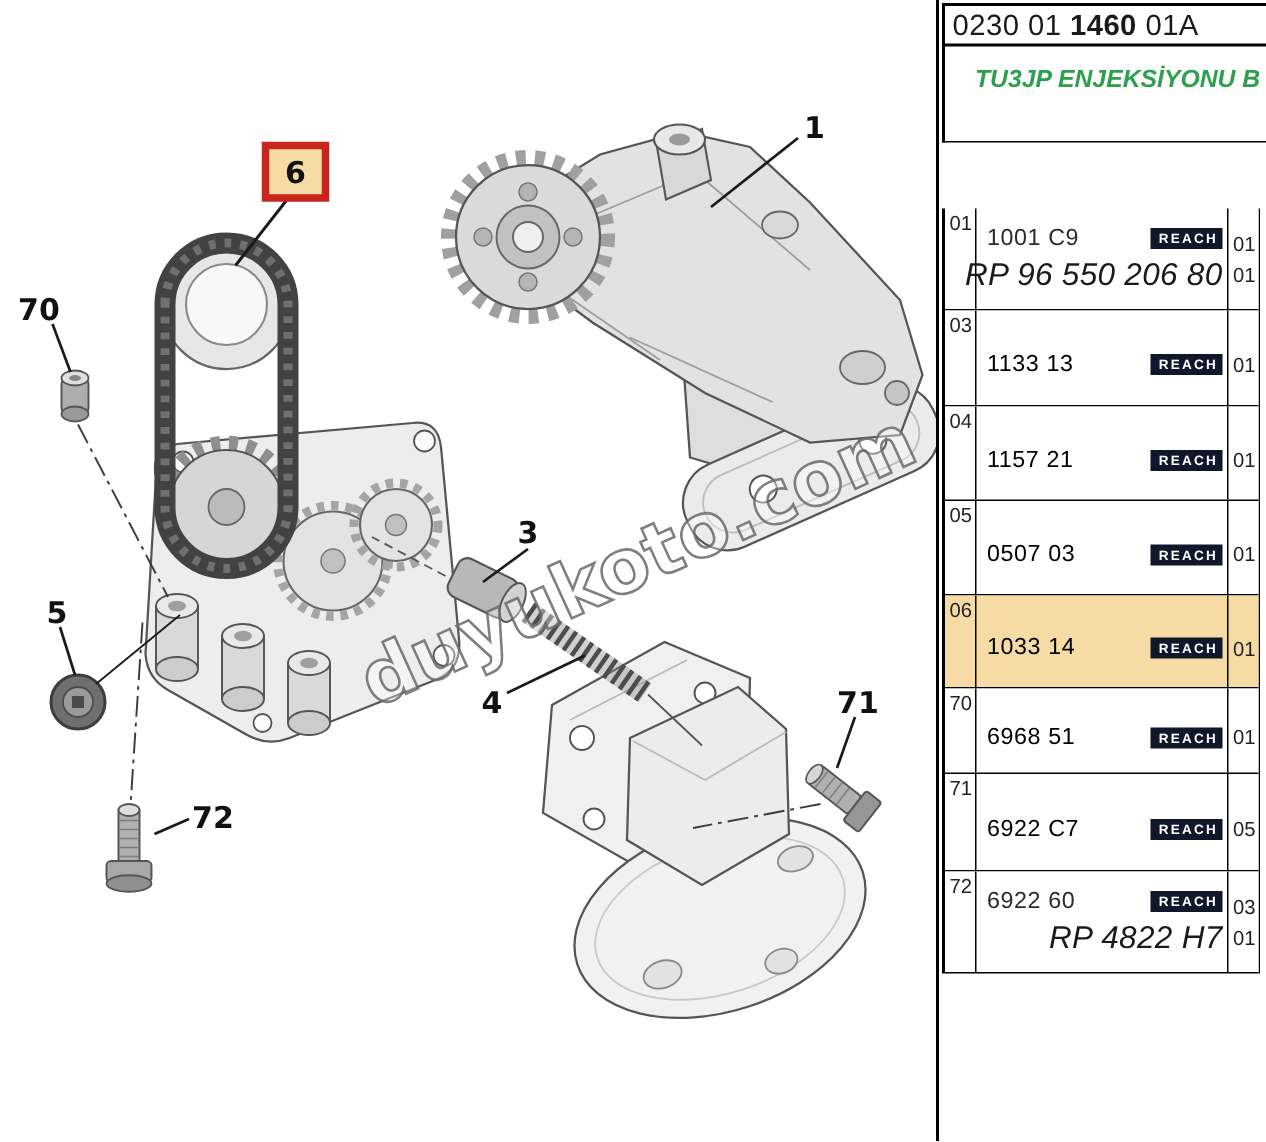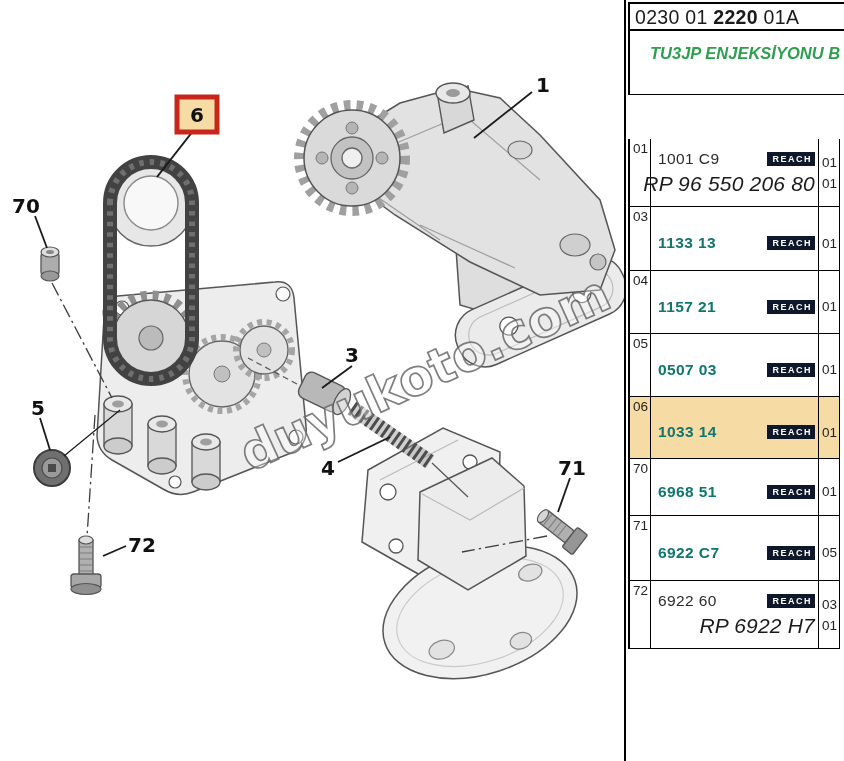--- a/index.html
+++ b/index.html
@@ -27,21 +27,21 @@
     color:#2da04d; font-style:italic; font-weight:bold; font-size:16.5px;
     padding:13px 0 0 20px; white-space:nowrap; overflow:hidden;
   }
   .parts-table { box-sizing:border-box; width:212px; border-left:2px solid #000; border-right:1.5px solid #000;margin-top:44px; }
   .prow { display:grid; grid-template-columns:21px 167px 1fr; border-bottom:1.5px solid #000; background:#fff; box-sizing:border-box; }
   .prow.hl { background:#f6dca4; }
   .idx { border-right:1.2px solid #000; font-size:13.5px; color:#222; padding:2px 0 0 3px; }
   .main { display:flex; flex-direction:column; justify-content:center; padding:0 3px 0 7px; min-width:0; }
   .prow.single .main { padding-top:9px; }
   .l1 { display:flex; align-items:center; }
-  .part { font-size:15.5px; font-weight:bold; letter-spacing:0.4px; color:#0f766e; white-space:nowrap; }
+  .part { font-size:15.5px; font-weight:normal; letter-spacing:0.4px; color:#000000; white-space:nowrap; }
   .part.it { font-weight:normal; color:#2b2b2b; }
   .badge {
     margin-left:auto; background:#0f172a; color:#fff; font-size:9px; font-weight:bold;
     letter-spacing:1.5px; padding:3px 3px 2px 5px; line-height:1; flex:none;
   }
   .l2 { display:flex; justify-content:flex-end; margin-top:4px; }
   .sub { font-size:21px; font-weight:normal; font-style:italic; letter-spacing:0.2px; white-space:nowrap; }
   .qcol { border-left:1.2px solid #000; font-size:13.5px; color:#222; display:flex; flex-direction:column; justify-content:center; padding-left:3px; gap:6px; }
   .prow.single .qcol { padding-top:9px; }
   
@@ -206,21 +206,21 @@
 
       <text class="wmark" transform="translate(250,472) rotate(-24.5)" textLength="400">duyukoto.com</text>
     </svg>
 
   </div>
 
   <div class="panel-sep"></div>
 
   <div class="right-panel">
 
-    <div class="code-box"><span>0230 01 </span><b>2220</b><span> 01A</span></div>
+    <div class="code-box"><span>0230 01 </span><b>1460</b><span> 01A</span></div>
 
     <div class="title-box">TU3JP ENJEKSİYONU B</div>
 
     <div class="parts-table">
 
       <div class="prow has-sub" style="height:68px">
         <div class="idx">01</div>
         <div class="main">
           <div class="l1">
             <span class="part it">1001 C9</span>
@@ -315,21 +315,21 @@
       </div>
 
       <div class="prow has-sub" style="height:68px">
         <div class="idx">72</div>
         <div class="main">
           <div class="l1">
             <span class="part it">6922 60</span>
             <span class="badge">REACH</span>
           </div>
           <div class="l2">
-              <span class="sub">RP 6922 H7</span>
+              <span class="sub">RP 4822 H7</span>
             </div>
         </div>
         <div class="qcol">
           <span>03</span>
           <span>01</span>
         </div>
       </div>
 
     </div>
   </div>

